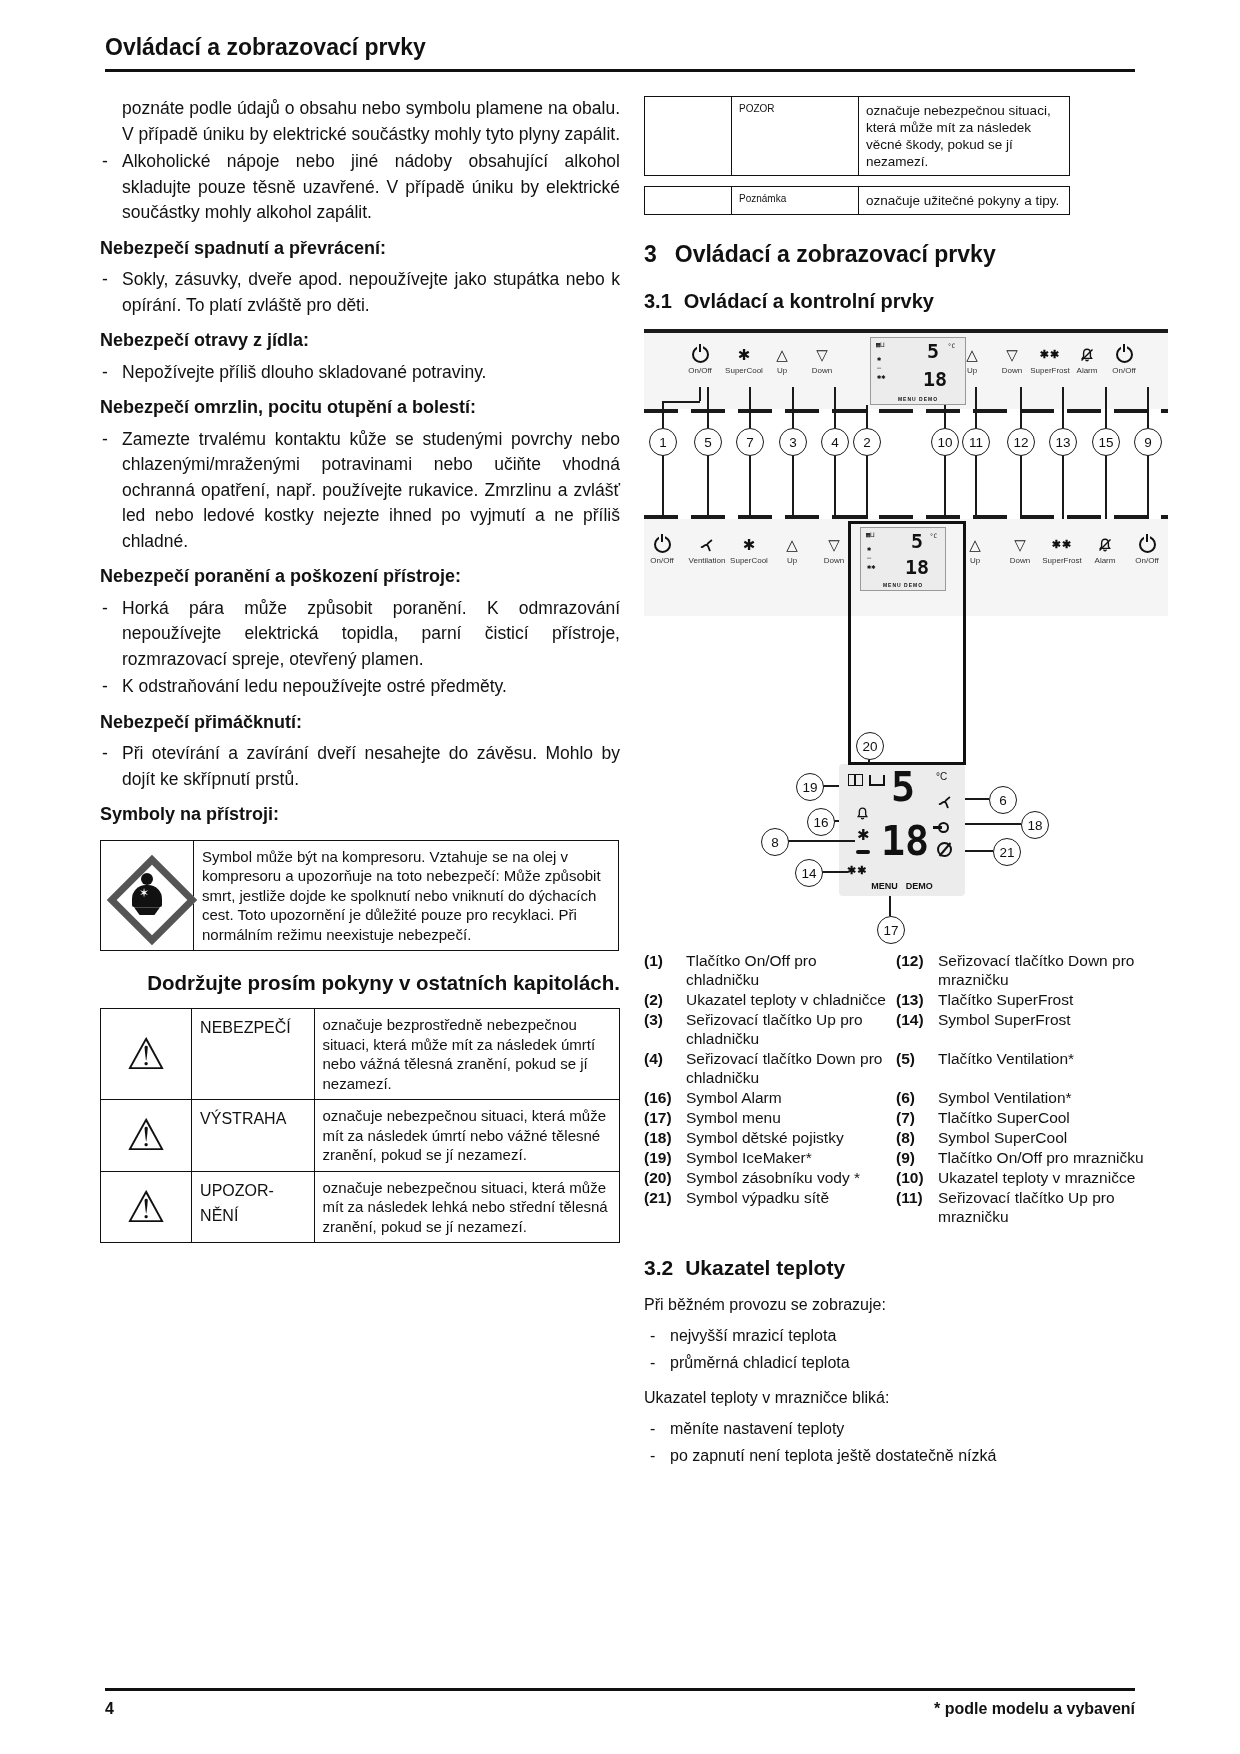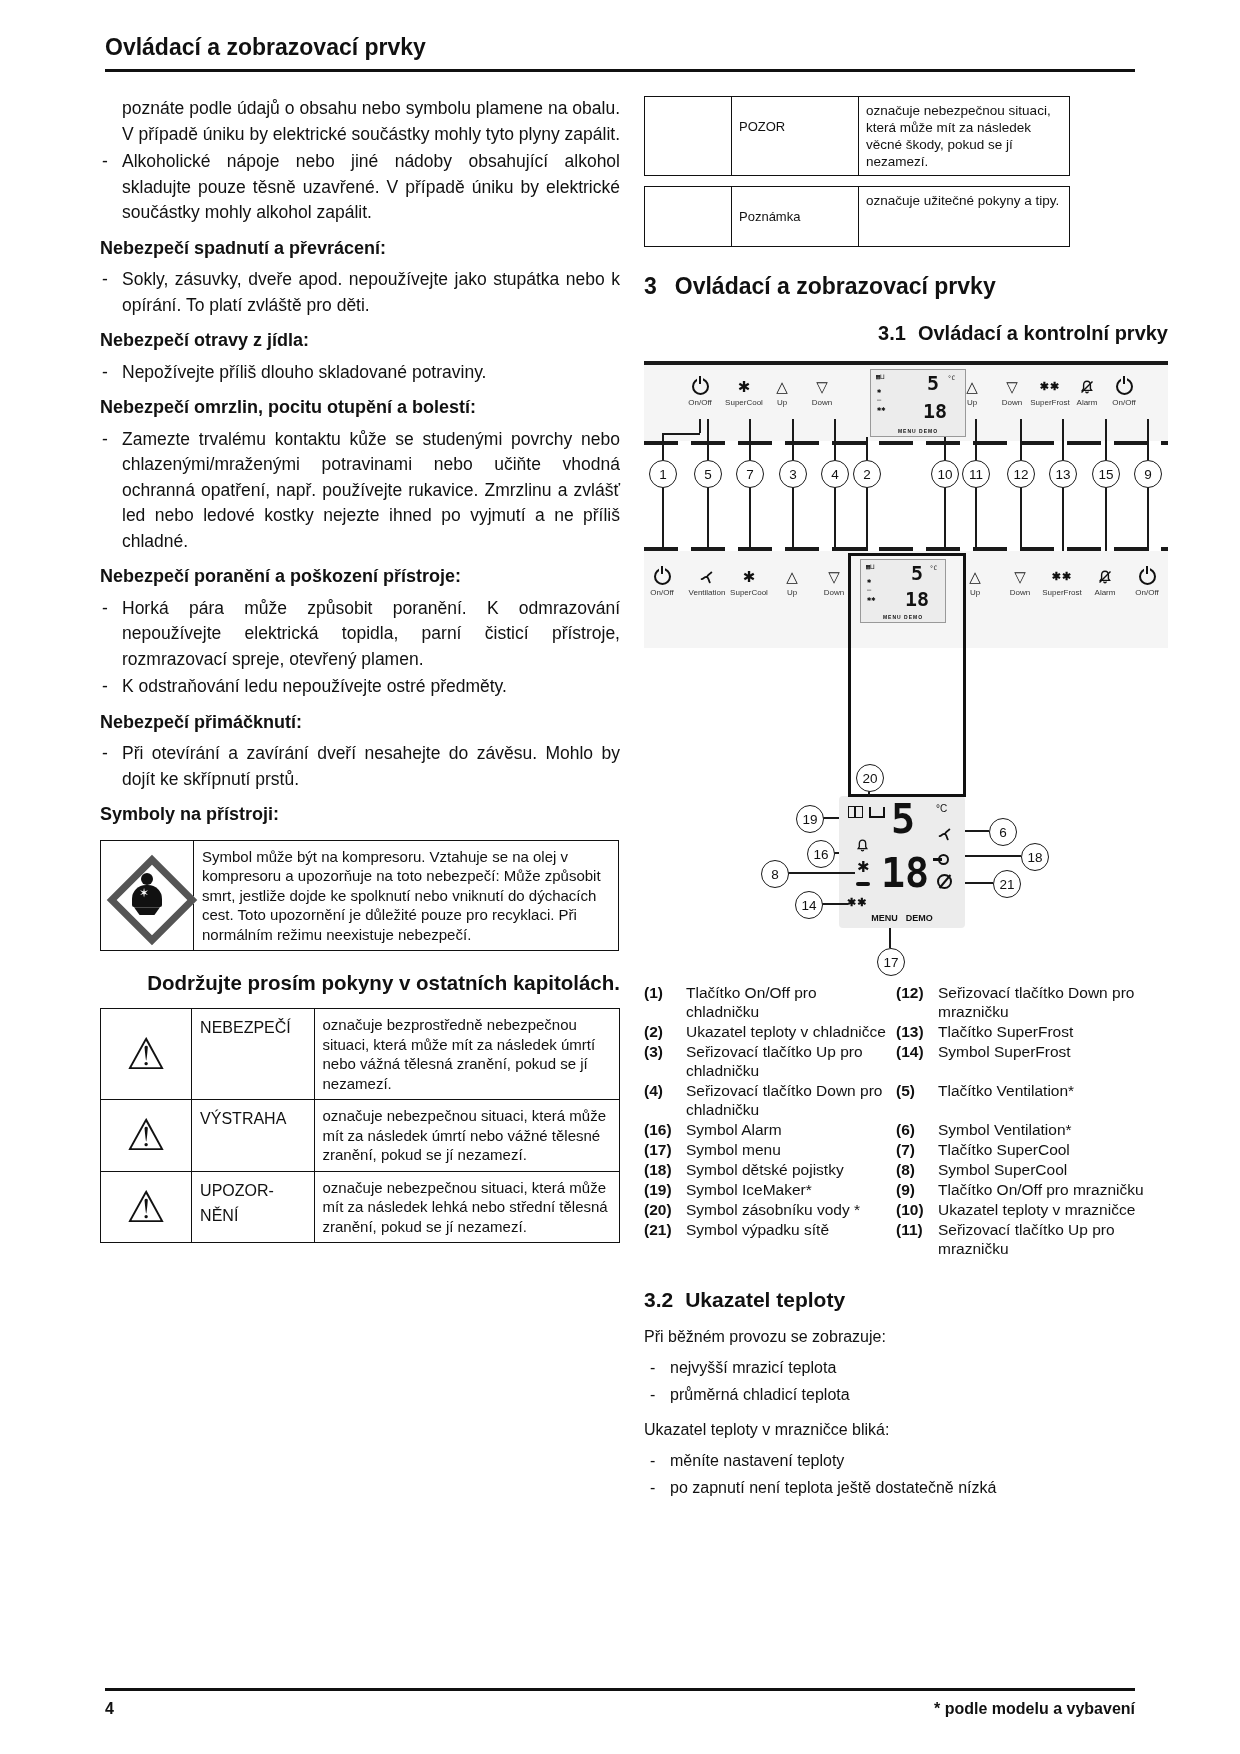--- a/index.html
+++ b/index.html
@@ -32,25 +32,25 @@
   .dia-wrap{width:88px;height:88px;position:relative;margin:4px auto;}
   .dia{position:absolute;left:17px;top:17px;width:50px;height:50px;border:7px solid #555;transform:rotate(45deg);background:#fff;}
   .dia-art{position:absolute;left:0;top:0;width:88px;height:88px;}
   .hz-head{position:absolute;left:38px;top:22px;width:12px;height:12px;border-radius:50%;background:#111;}
   .hz-body{position:absolute;left:29px;top:34px;width:30px;height:22px;border-radius:14px 14px 2px 2px;background:#111;}
   .hz-star{position:absolute;left:36px;top:36px;color:#fff;font-size:12px;line-height:12px;}
   .hz-legs{position:absolute;left:31px;top:56px;width:26px;height:8px;background:#111;clip-path:polygon(0 0,100% 0,78% 100%,22% 100%);}
   
   .ntbl td{border:1.5px solid #111;vertical-align:top;}
   .n-sym{width:84px;}
-  .n-label{width:112px;font-size:13px;padding:22px 7px;text-align:left;}
+  .n-label{width:112px;font-size:10px;padding:6px 7px;text-align:left;}
   .n-text{width:196px;font-size:13.5px;line-height:17px;padding:5px 7px;text-align:left;}
   .sec3{font-size:23px;font-weight:bold;margin:26px 0 0 0;}
   .sec3 .snum{margin-right:18px;}
-  .sec31{font-size:20px;font-weight:bold;margin:22px 0 0 0;text-align:right;}
+  .sec31{font-size:20px;font-weight:bold;margin:22px 0 0 0;}
   .sec31 .snum{margin-right:12px;}
   
   .diagram{position:relative;width:524px;height:622px;margin-top:16px;}
   .abs{position:absolute;}
   .solidline{background:#1a1a1a;height:4px;}
   .dashline{height:4px;background:repeating-linear-gradient(90deg,#1a1a1a 0 34px,transparent 34px 47px);}
   .panelbg{background:#f5f5f5;}
   .pbtn{position:absolute;width:44px;text-align:center;}
   .pico{height:19px;display:flex;align-items:center;justify-content:center;}
   .plbl{font-size:8px;color:#333;white-space:nowrap;margin-top:2px;}

